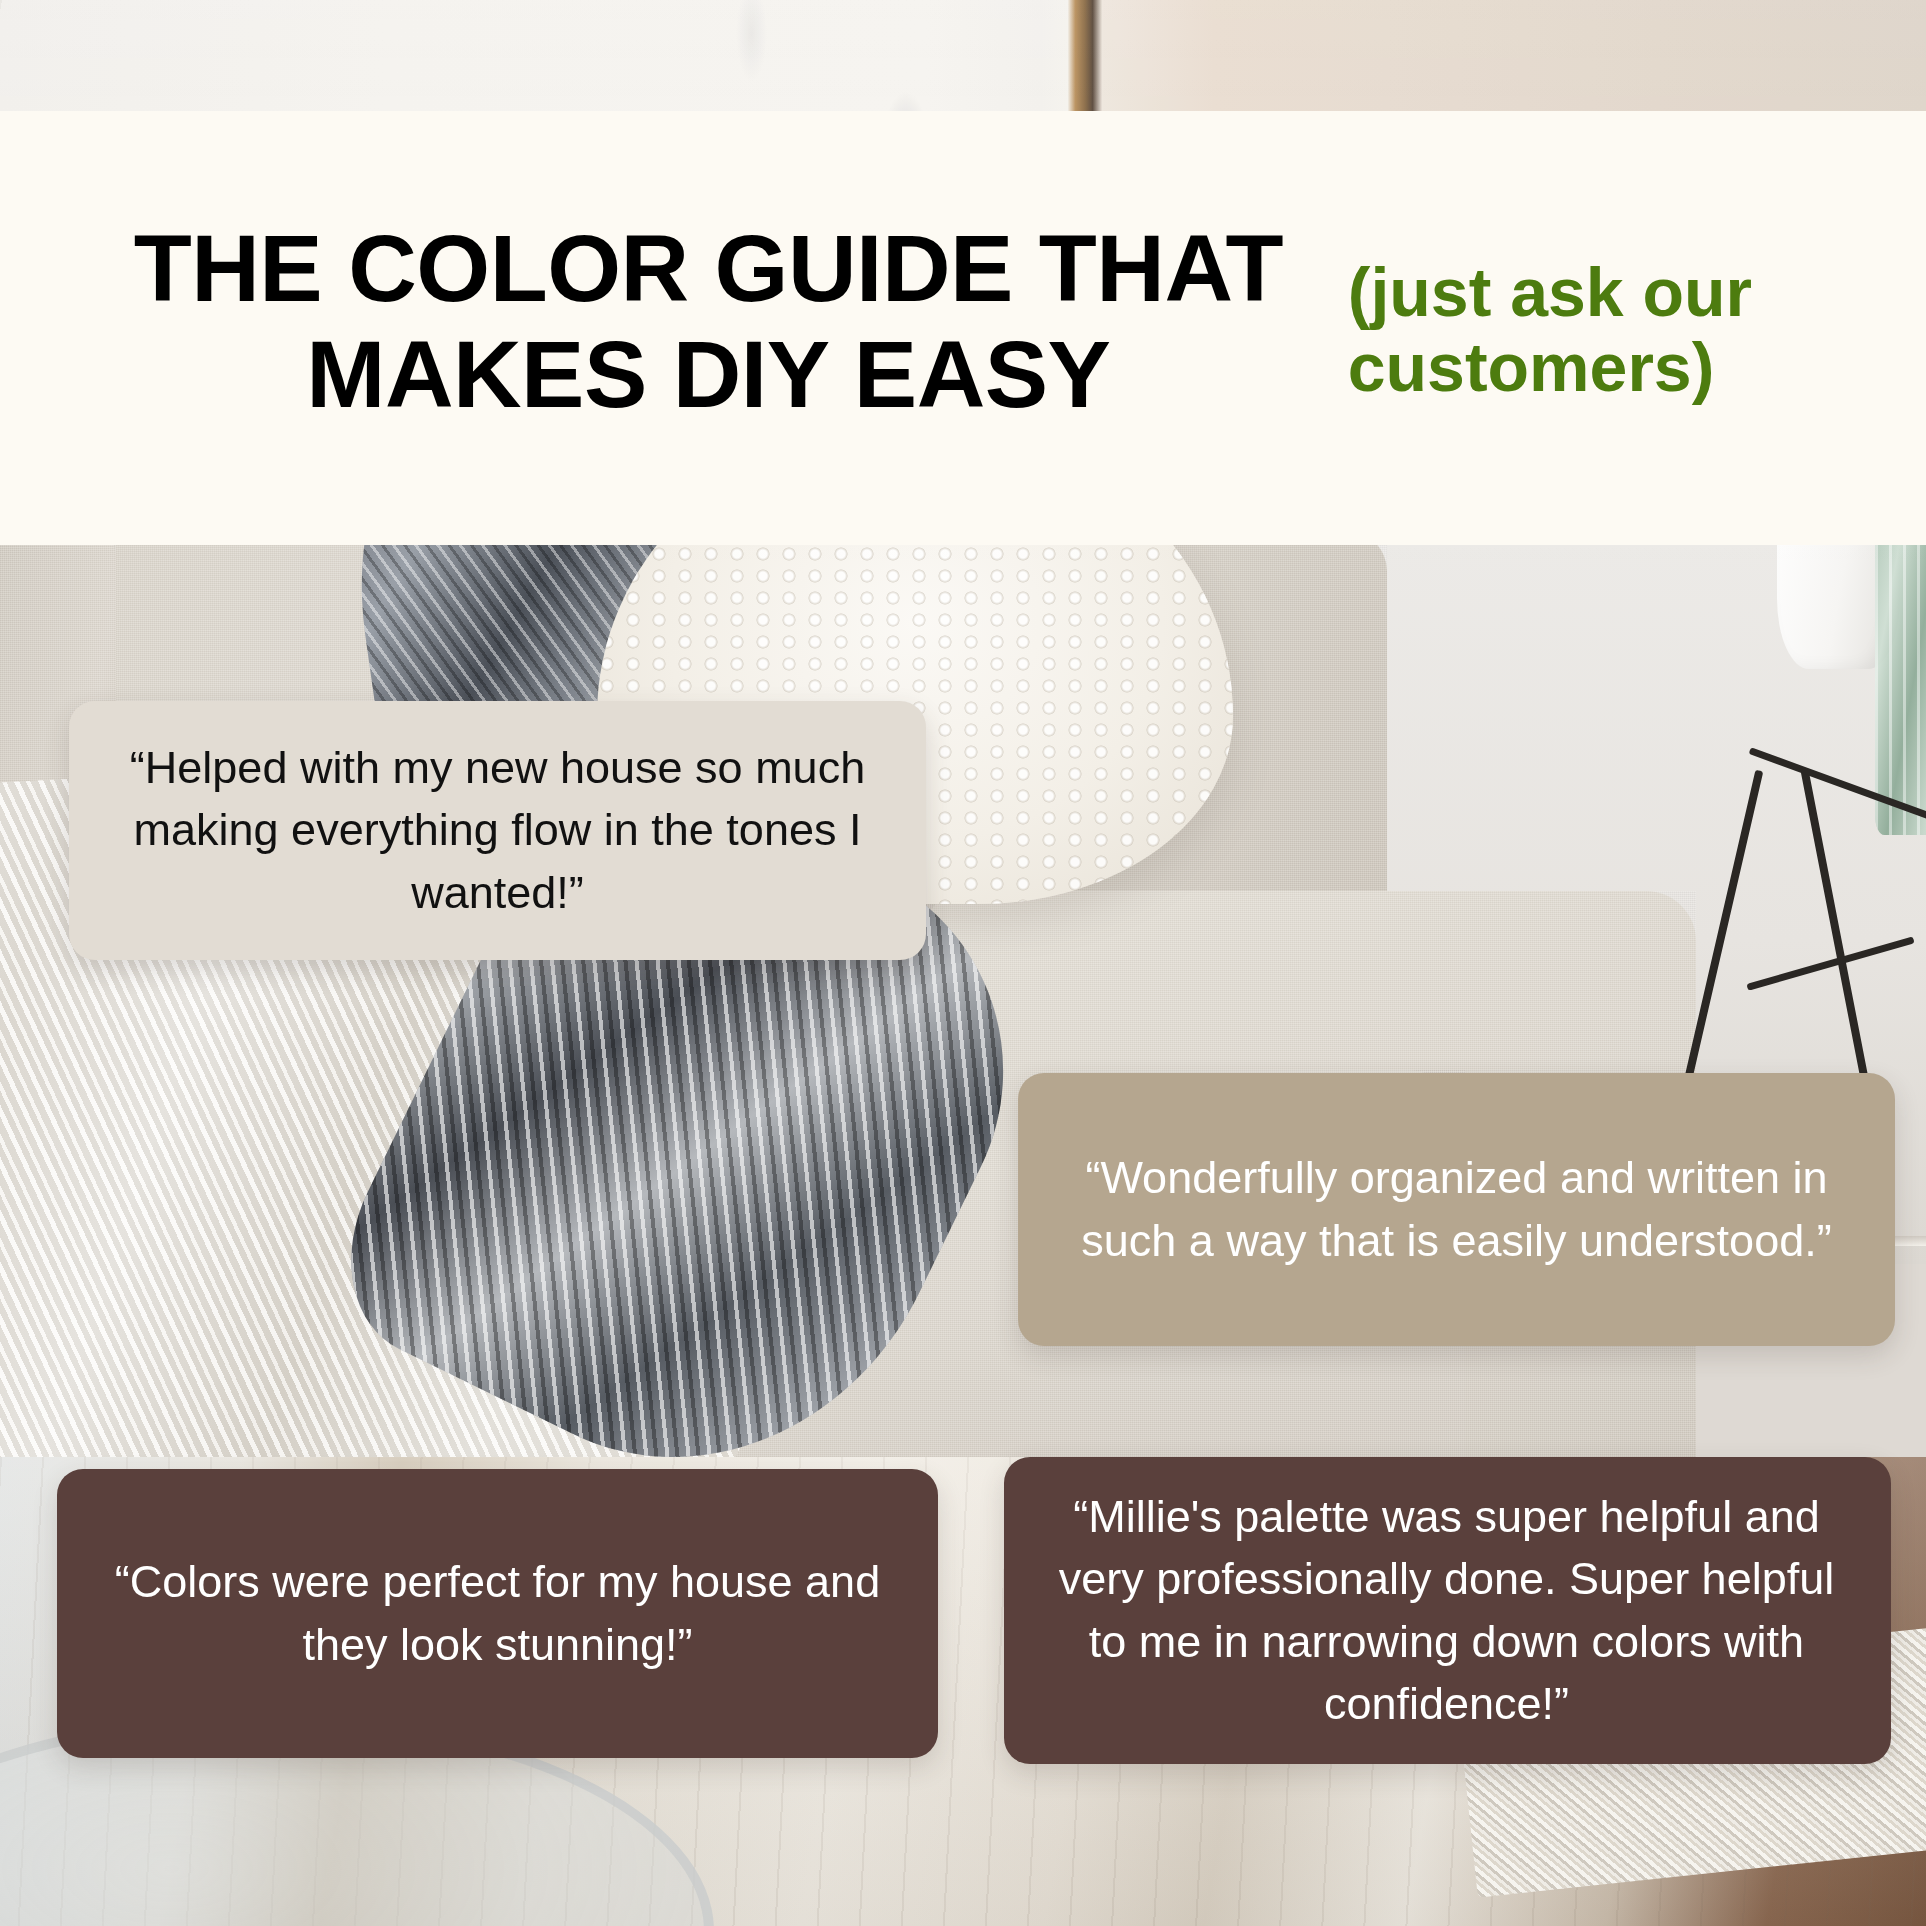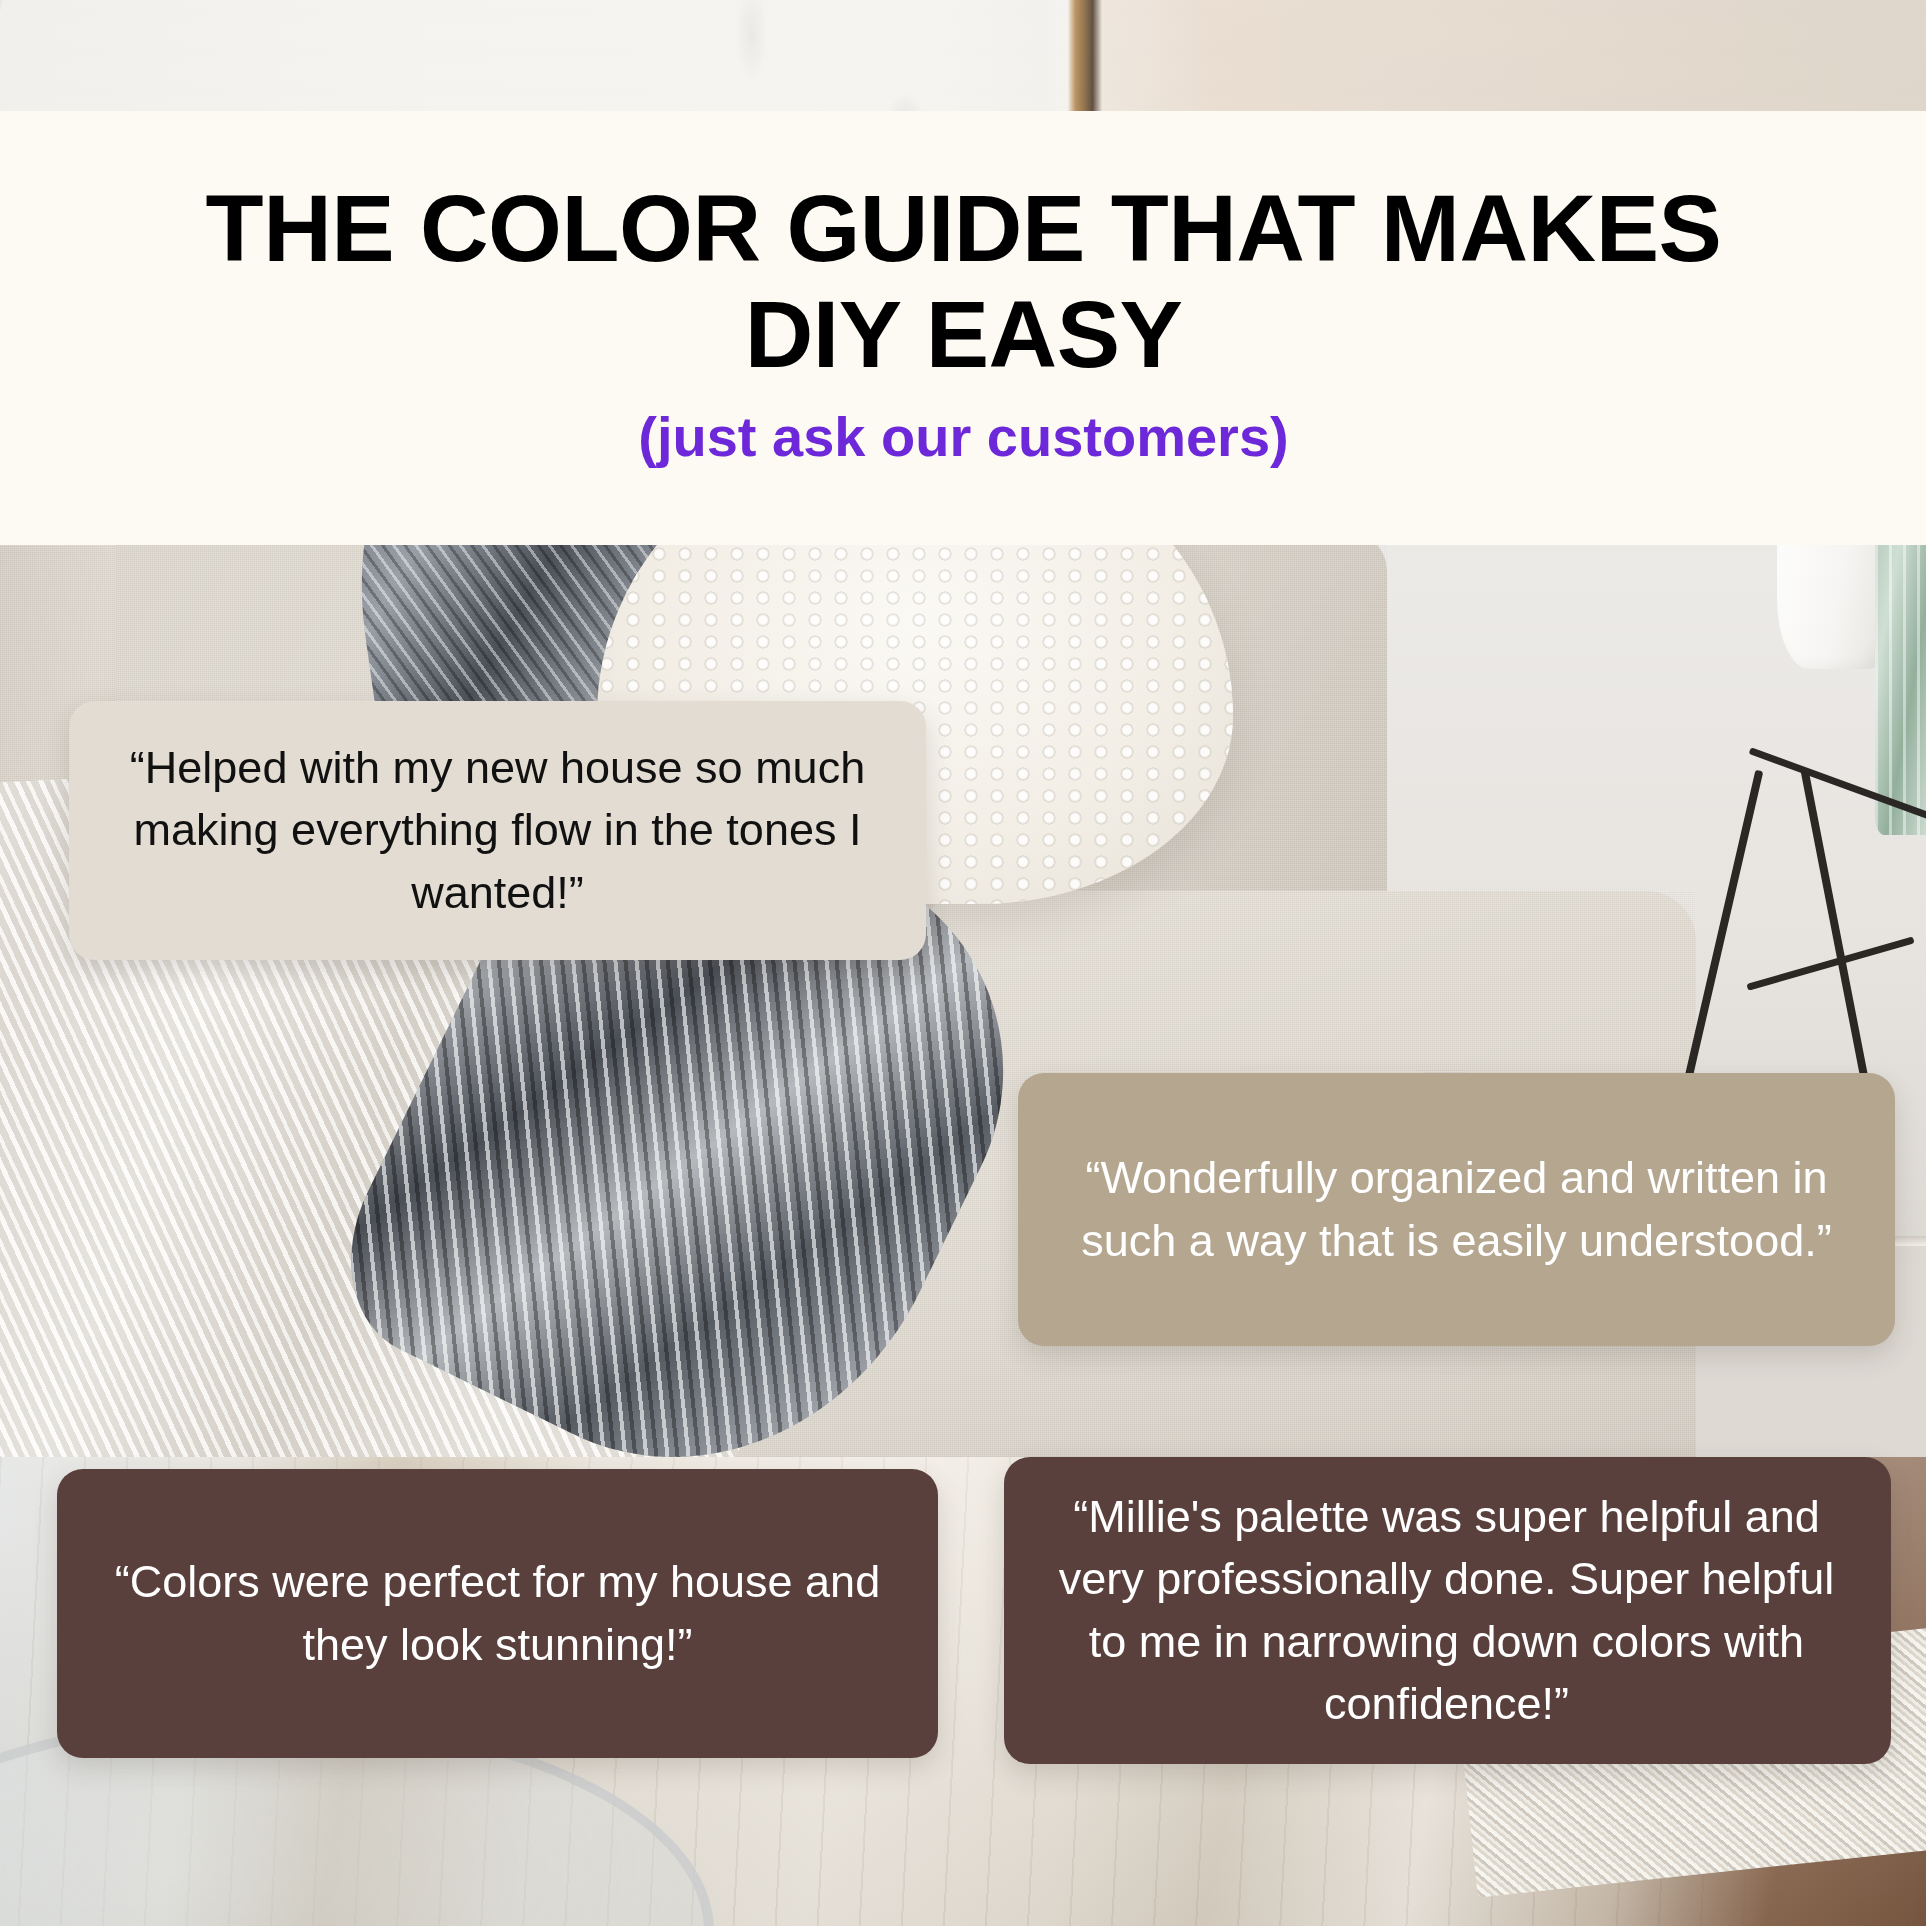--- a/index.html
+++ b/index.html
@@ -223,45 +223,44 @@
 
   
   .header-band {
     position: absolute;
     left: 0;
     top: 111px;
     width: 100%;
     height: 434px;
     background: #fdfaf3;
     display: flex;
-    flex-direction: column;
+    flex-direction: row;
     align-items: center;
     justify-content: center;
     box-sizing: border-box;
     padding: 0 69px 14px 69px;
   }
   .headline {
     margin: 0;
     font-size: 95px;
     line-height: 1.12;
     font-weight: 700;
     letter-spacing: -0.5px;
     color: #000000;
     text-align: center;
     text-transform: uppercase;
     font-family: "Liberation Sans", sans-serif;
     max-width: 1624px;
   }
   .subhead {
     margin: 18px 0 0 0;
-    font-size: 56px;
+    font-size: 68px;
     line-height: 1.1;
     font-weight: 700;
-    color: #6d28d9;
-    text-align: center;
+    color: #4d7c0f;
     font-family: "Liberation Sans", sans-serif;
   }
 
   
   .cards {
     position: absolute;
     inset: 0;
   }
   .card {
     position: absolute;

